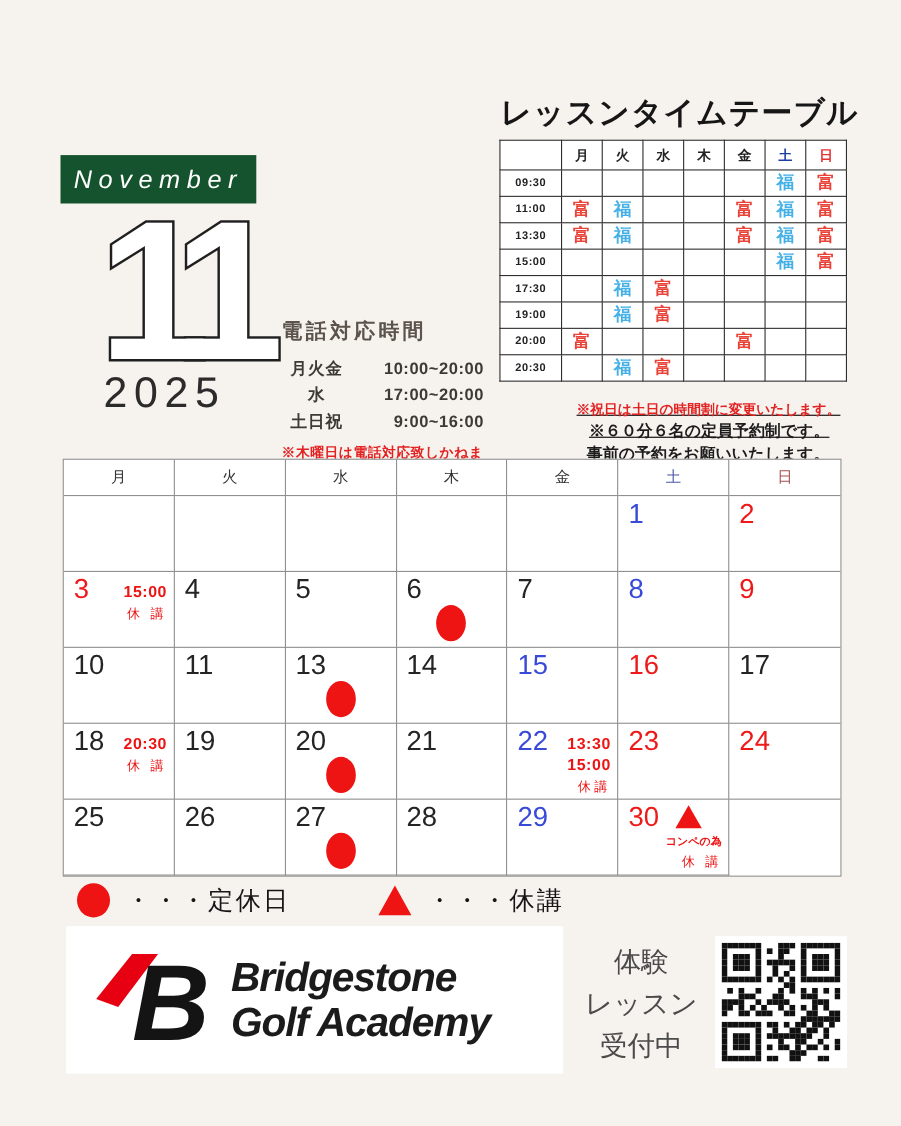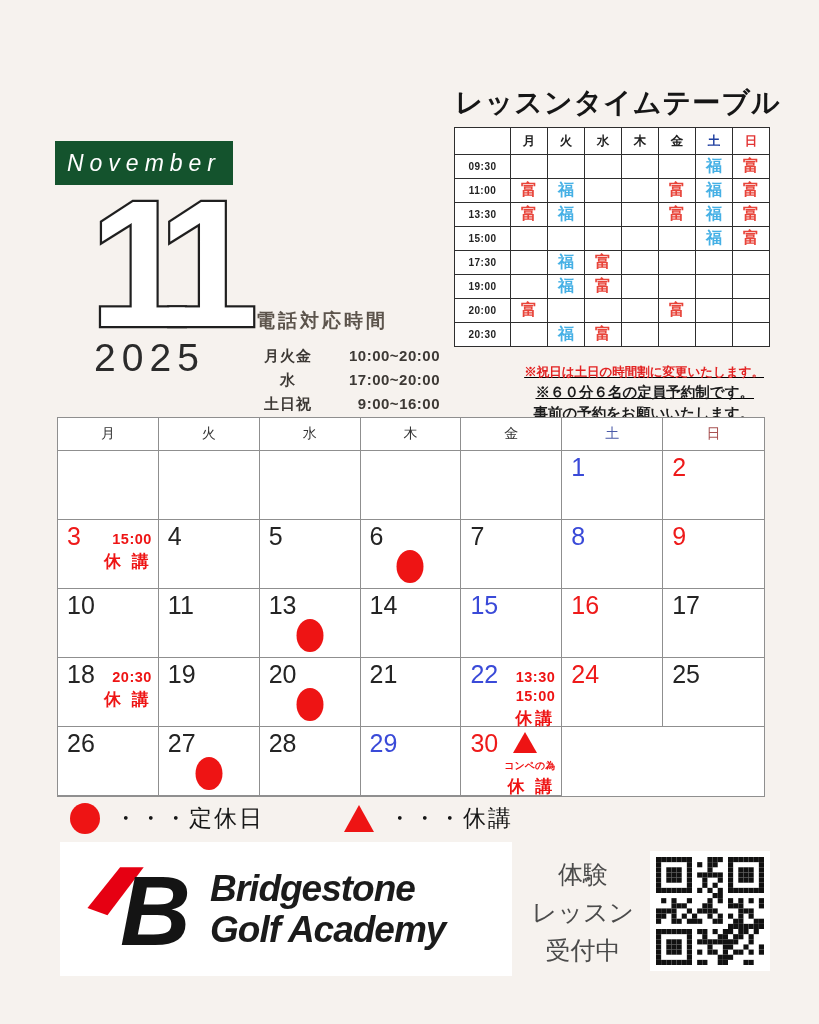--- a/index.html
+++ b/index.html
@@ -8,21 +8,21 @@
 
   
   .banner{position:absolute;left:55px;top:141px;width:178px;height:44px;background:#14532d;
     color:#fff;font-style:italic;font-size:23px;letter-spacing:6px;display:flex;
     align-items:center;justify-content:center;}
   .bignum{position:absolute;left:58px;top:183px;width:210px;height:160px;}
   .year{position:absolute;left:62px;top:336px;width:175px;text-align:center;
     font-size:39px;letter-spacing:6px;color:#2b2b2b;}
 
   
-  .phone{position:absolute;left:256px;top:308px;width:190px;}
+  .phone{position:absolute;left:256px;top:288px;width:190px;}
   .phone-title{font-size:19px;font-weight:bold;letter-spacing:3px;color:#5c544c;}
   .phone-rows{margin-top:10px;}
   .phone-row{display:flex;font-size:15px;font-weight:bold;color:#3d3935;line-height:24px;}
   .pl{width:64px;text-align:center;letter-spacing:1px;}
   .pt{width:112px;text-align:right;letter-spacing:0.5px;margin-left:8px;}
   .phone-note{margin-top:7px;font-size:12.5px;font-weight:bold;color:#e32222;letter-spacing:0.5px;}
 
   
   .tt-title{position:absolute;left:455px;top:84px;font-size:28px;font-weight:800;
     letter-spacing:1px;color:#161616;}
@@ -53,21 +53,21 @@
   .c-wd{color:#242424;}.c-sat{color:#3a4ad8;}.c-sun{color:#ee1a1a;}
   .dot{position:absolute;left:50%;top:30px;transform:translateX(-50%);
     width:27px;height:33px;border-radius:50%;background:#ee1414;}
   .tri{position:absolute;right:24px;top:5px;width:0;height:0;
     border-left:12px solid transparent;border-right:12px solid transparent;
     border-bottom:21px solid #ee1414;}
   .notes{position:absolute;right:6px;top:10px;display:flex;flex-direction:column;
     align-items:flex-end;color:#ee1414;}
   .notes-low{top:31px;}
   .n-time{font-size:14.5px;font-weight:600;line-height:1.3;letter-spacing:0.5px;}
-  .n-kyuko{font-size:17px;font-weight:bold;letter-spacing:3px;line-height:1.5;}
+  .n-kyuko{font-size:12px;font-weight:normal;letter-spacing:3px;line-height:1.5;}
   .n-small{font-size:10px;font-weight:bold;line-height:1.6;}
 
   
   .legend{position:absolute;left:70px;top:799px;display:flex;align-items:center;height:38px;}
   .lg-circle{width:30px;height:31px;border-radius:50%;background:#ee1414;margin-right:14px;}
   .lg-tri{width:0;height:0;border-left:15px solid transparent;border-right:15px solid transparent;
     border-bottom:27px solid #ee1414;margin-right:14px;}
   .lg-label{font-size:23px;font-weight:normal;color:#161616;letter-spacing:2px;}
   .lg-gap{width:80px;}
 
@@ -302,20 +302,23 @@
       <div class="cal-cell">
         <span class="cal-date c-wd">21</span>
       </div>
       <div class="cal-cell">
         <span class="cal-date c-sat">22</span>
         <span class="notes">
           <span class="n-time">13:30</span>
           <span class="n-time">15:00</span>
           <span class="n-kyuko">休講</span>
         </span>
+      </div>
+      <div class="cal-cell">
+        <span class="cal-date c-sun">23</span>
       </div>
       <div class="cal-cell">
         <span class="cal-date c-sun">24</span>
       </div>
       <div class="cal-cell">
         <span class="cal-date c-wd">25</span>
       </div>
       <div class="cal-cell">
         <span class="cal-date c-wd">26</span>
       </div>

